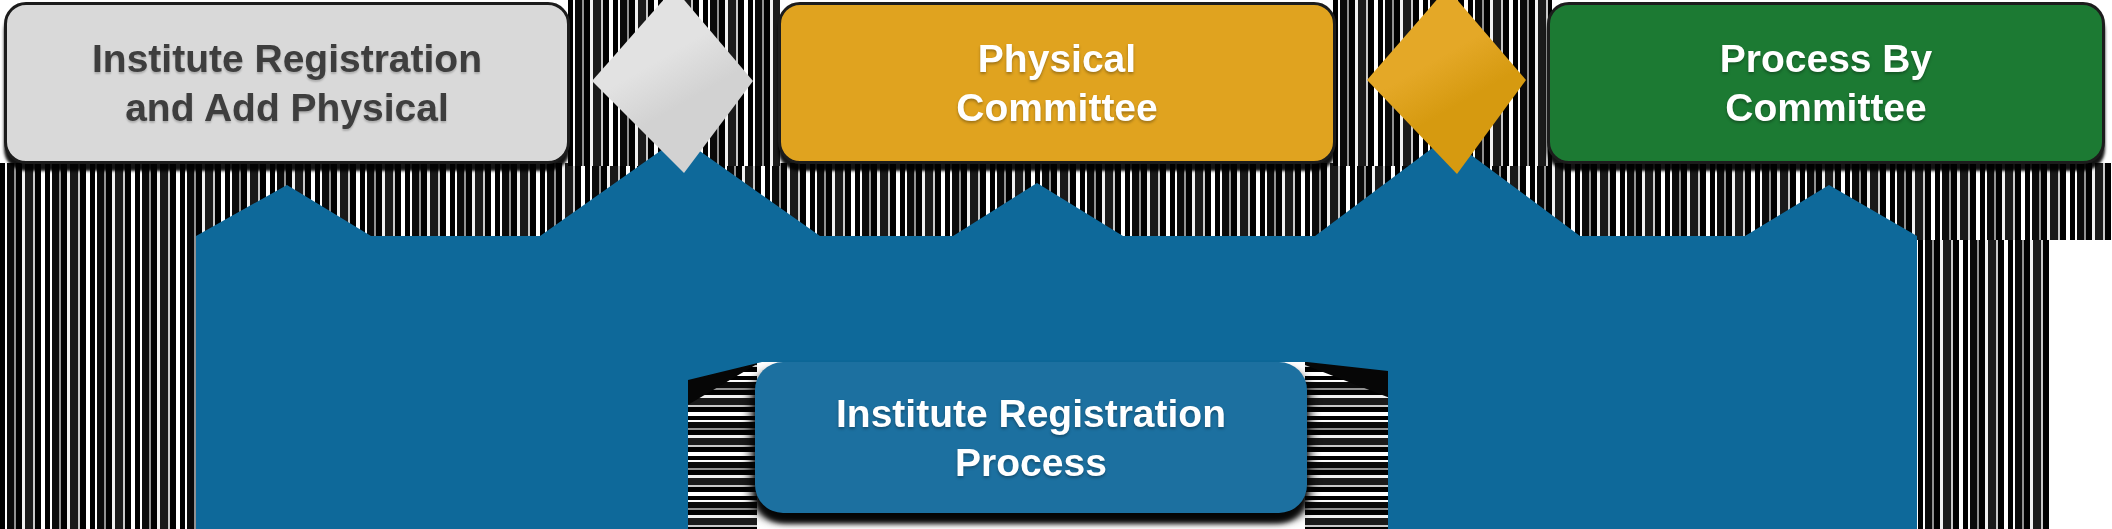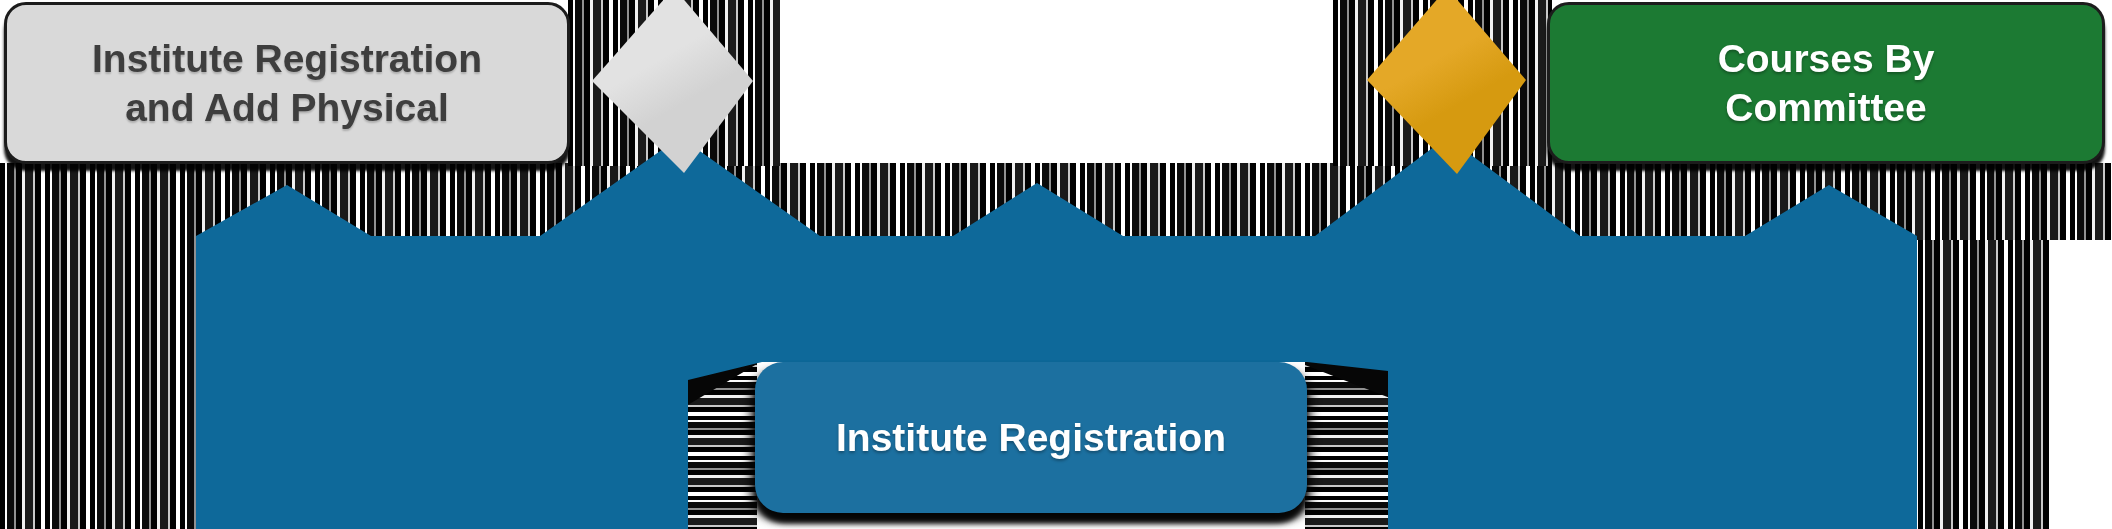--- a/index.html
+++ b/index.html
@@ -110,22 +110,27 @@
 
   <div class="banner"></div>
 
   <div class="diamond diamond-gray"></div>
   <div class="diamond diamond-orange"></div>
 
   <div class="node node-gray">
     <span class="line">Institute Registration</span>
     <span class="line">and Add Physical</span>
   </div>
+  <div class="node node-orange">
+    <span class="line">Physical</span>
+    <span class="line">Committee</span>
+  </div>
   <div class="node node-green">
-    <span class="line">Courses By</span>
+    <span class="line">Process By</span>
     <span class="line">Committee</span>
   </div>
 
   <div class="node node-process">
     <span class="line">Institute Registration</span>
+    <span class="line">Process</span>
   </div>
 
 </div>
 
 </body></html>

